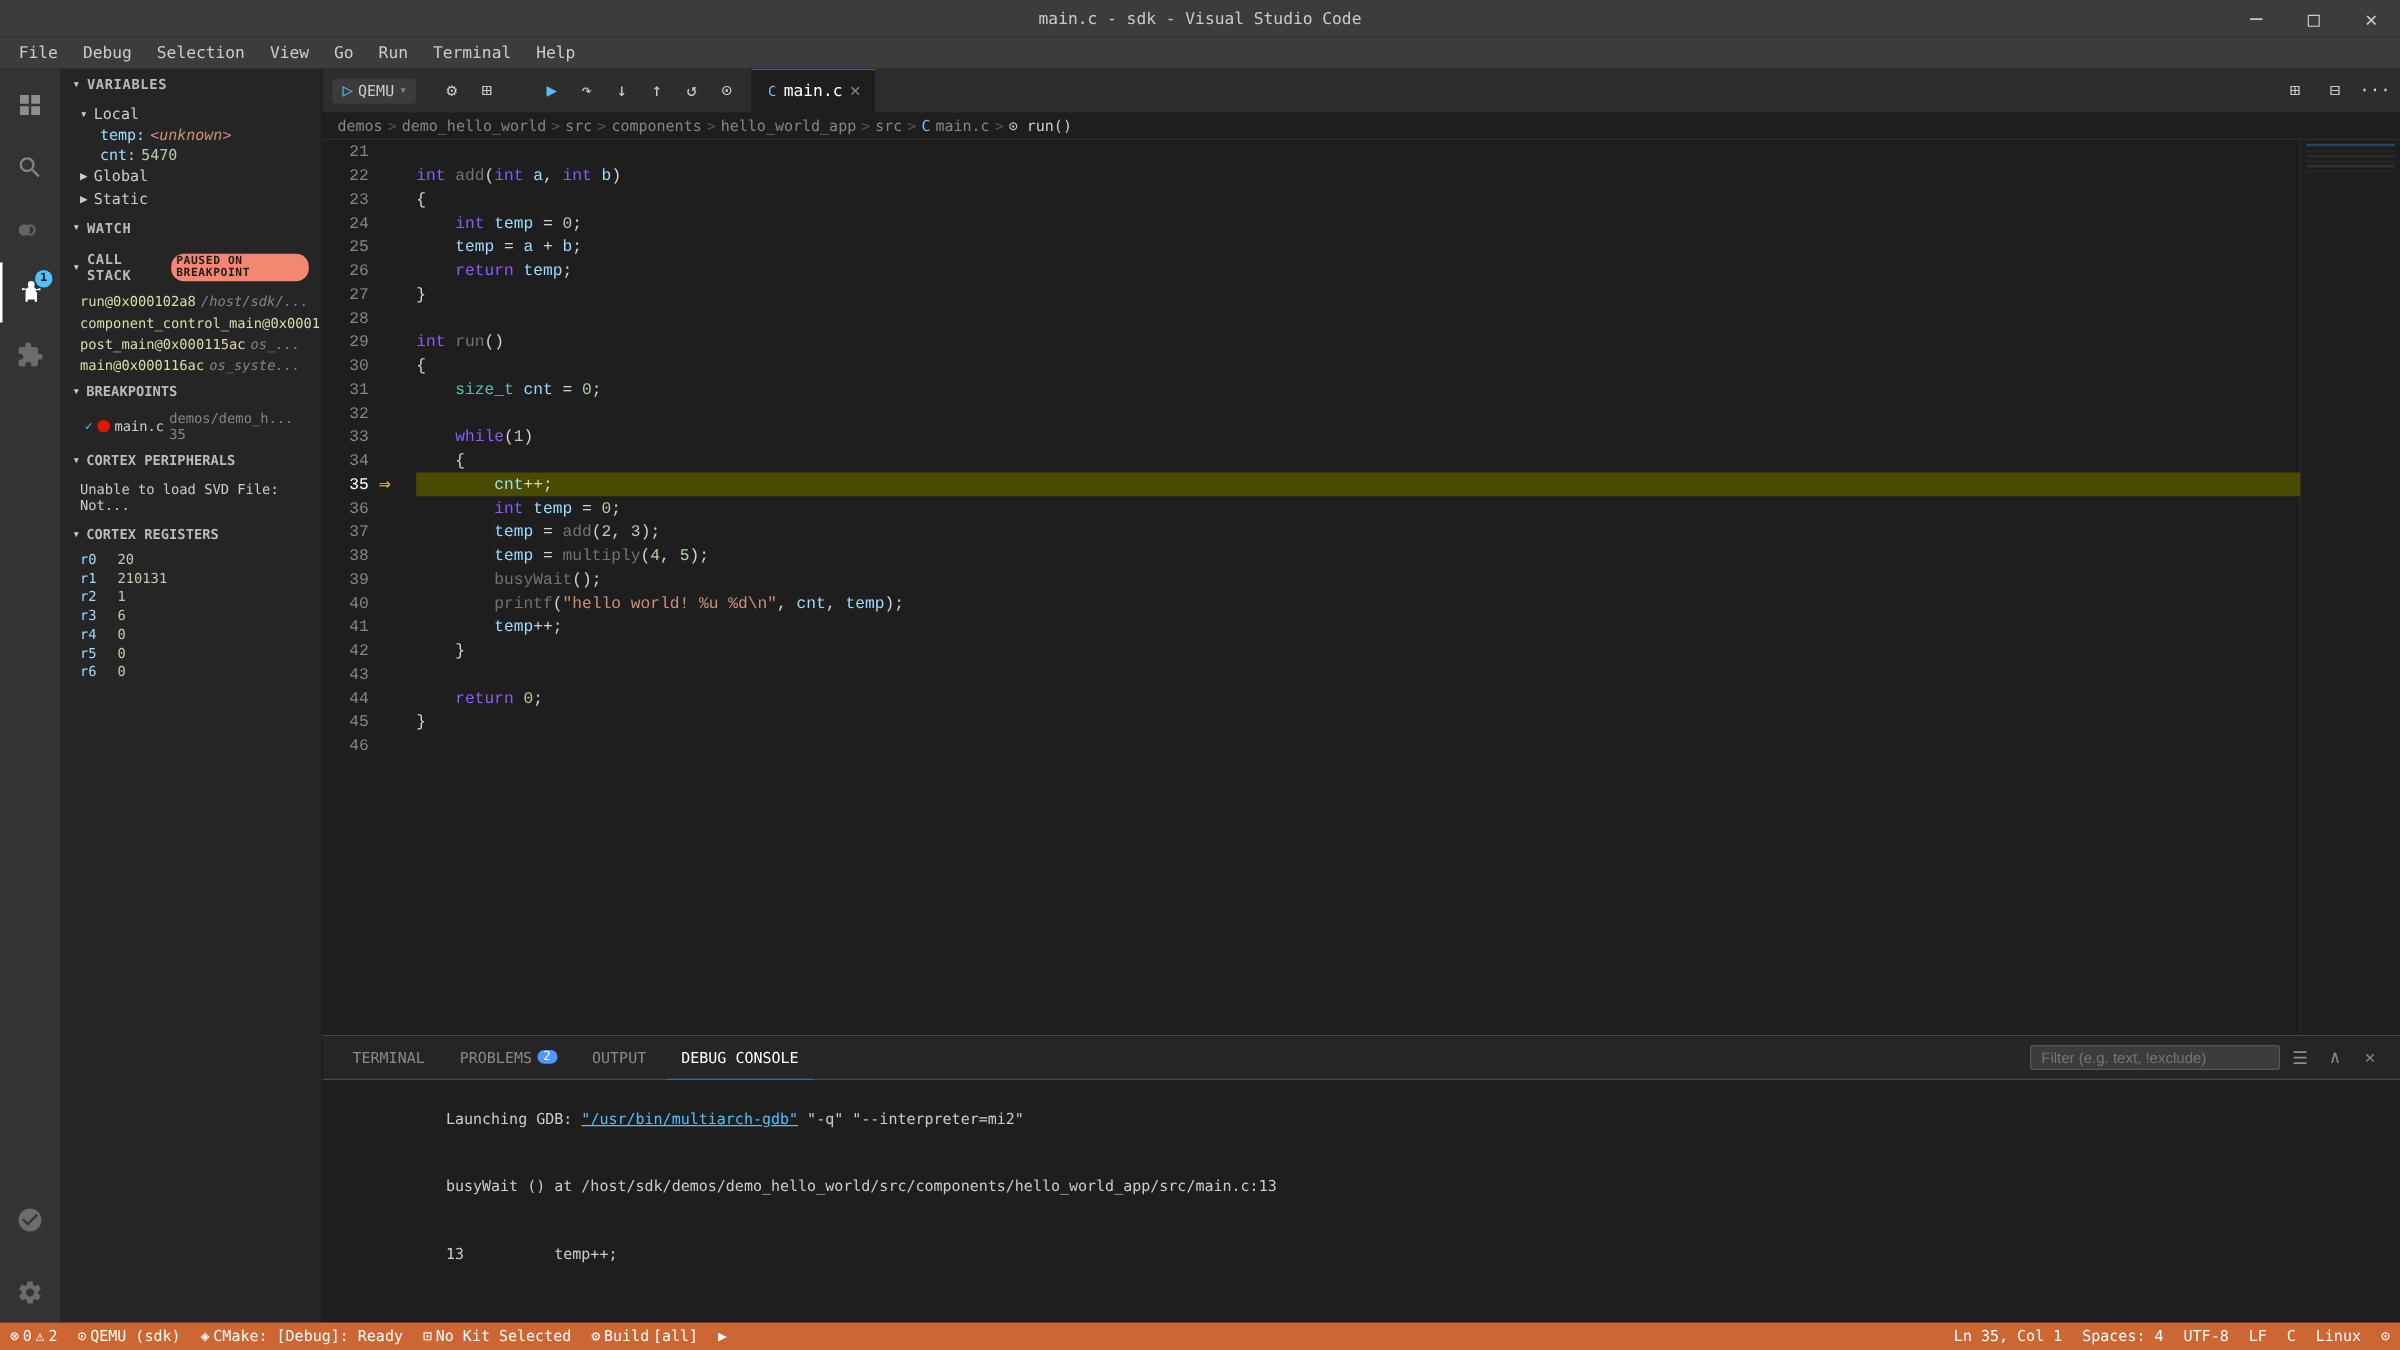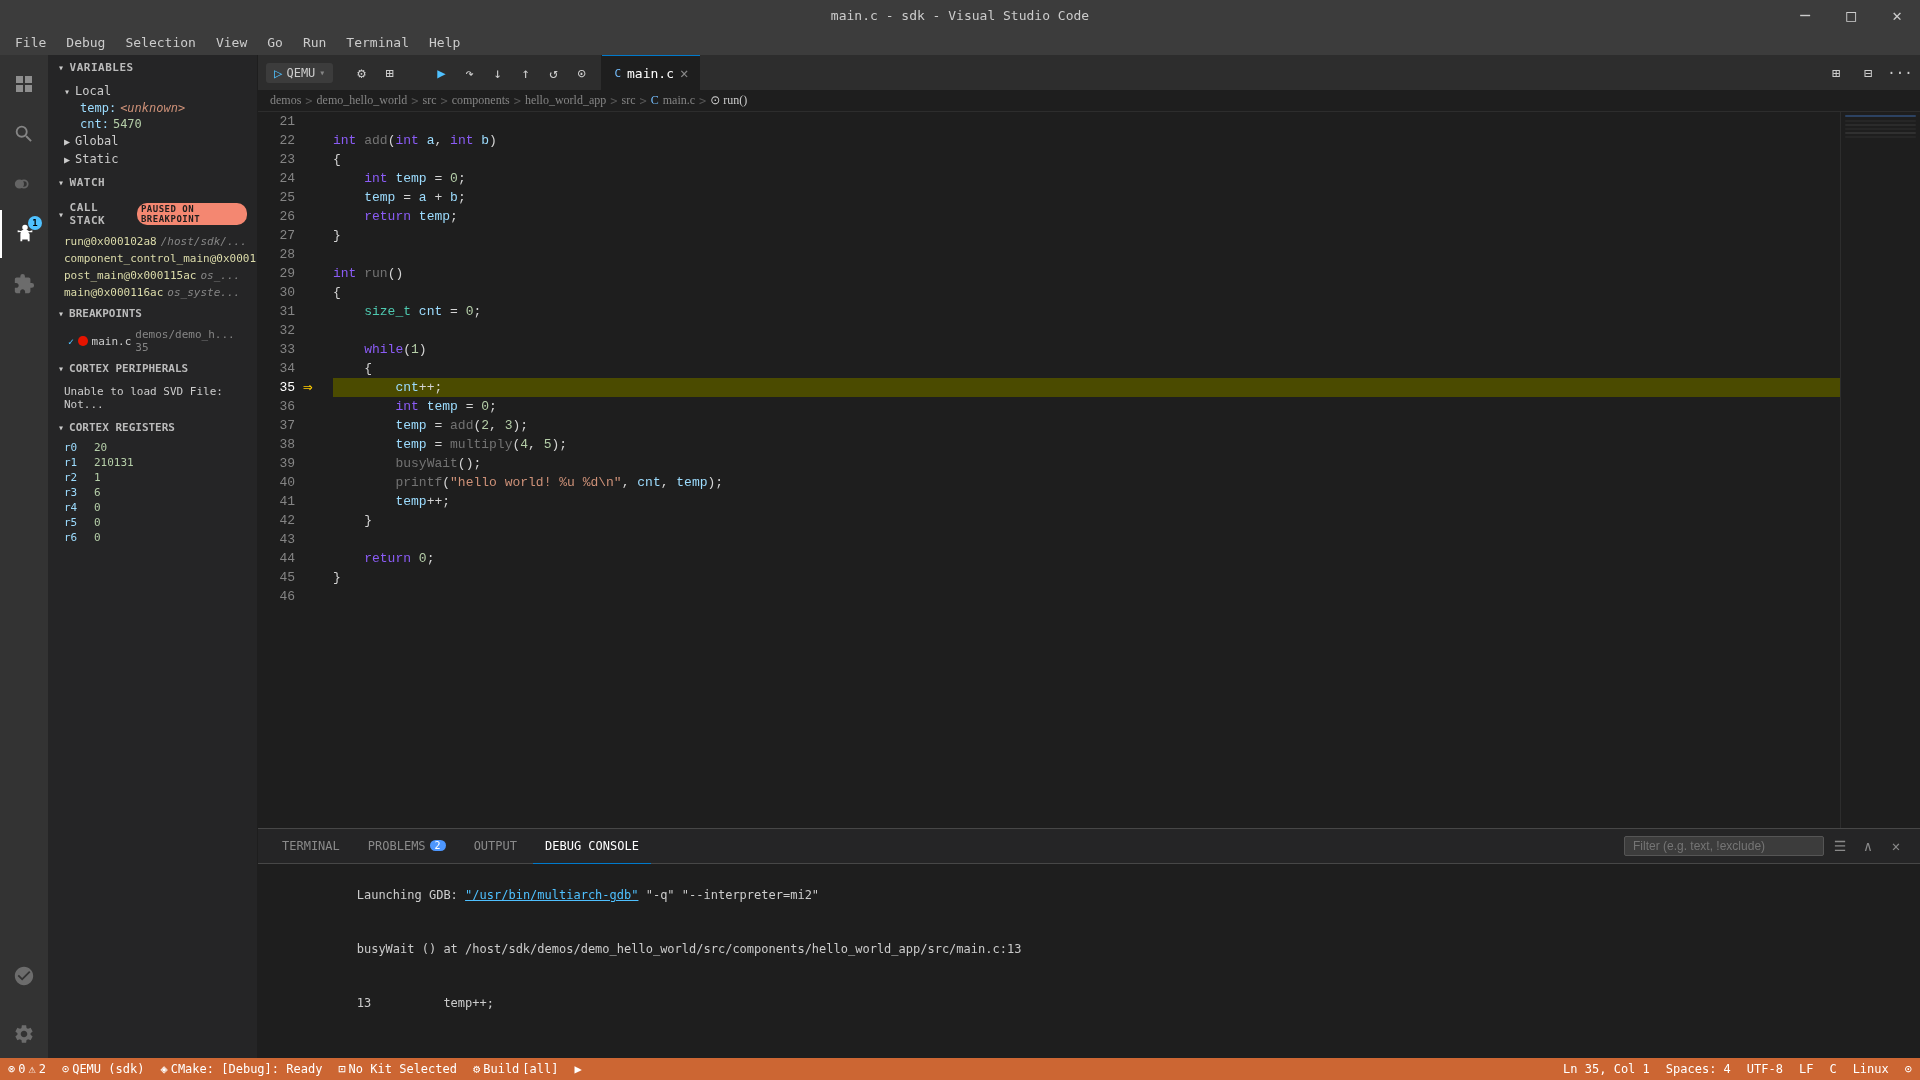--- a/index.html
+++ b/index.html
@@ -306,21 +306,21 @@
       height: 22px;
       display: flex;
       align-items: center;
       padding: 0 12px;
       font-size: 12px;
       color: #858585;
       border-bottom: 1px solid #2d2d2d;
       gap: 4px;
     }
     .bc-sep { color: #555; }
-    .bc-item { color: #858585; cursor: pointer; font-family: Liberation Serif, serif; }
+    .bc-item { color: #858585; cursor: pointer; }
     .bc-item.active { color: #cccccc; }
 
     
     #code-editor {
       flex: 1;
       display: flex;
       overflow: hidden;
       background: #1e1e1e;
       font-family: 'Consolas', 'Courier New', monospace;
       font-size: 13px;

